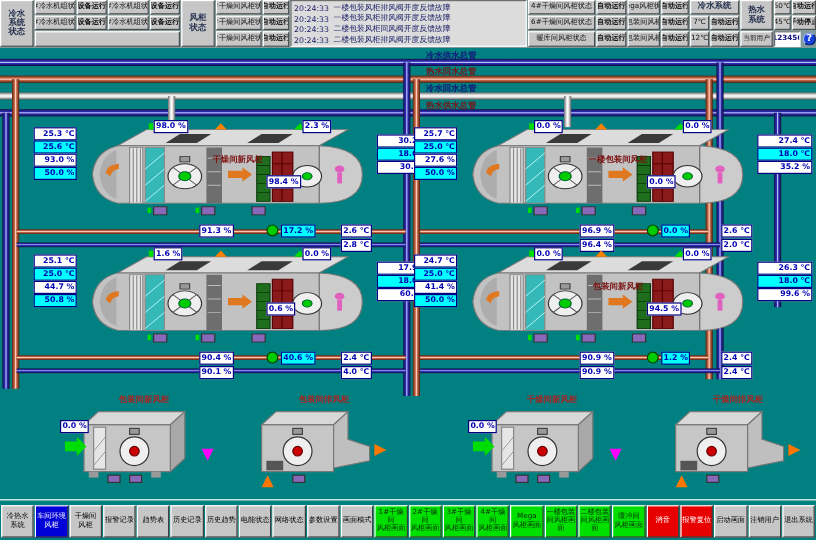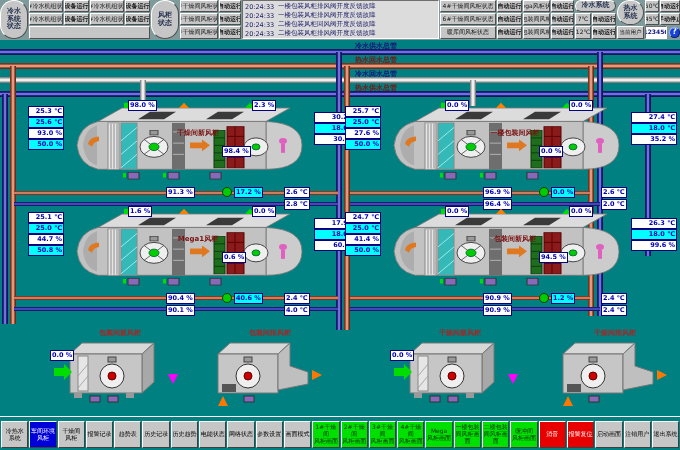--- a/index.html
+++ b/index.html
@@ -3,21 +3,21 @@
 <meta charset="utf-8">
 <style>
   html,body{margin:0;padding:0;background:#004040;}
   .stage{position:relative;width:680px;height:450px;background:#008080;overflow:hidden;
          font-family:"DejaVu Sans",sans-serif;}
   
   .toolbar{position:absolute;left:0;top:0;width:680px;height:40px;background:#7E9A9A;z-index:6;}
   .tc{position:absolute;background:#C6C6C6;border:1px solid;border-color:#FFF #4F4F4F #4F4F4F #FFF;
       box-sizing:border-box;font-size:6px;line-height:1.1;display:flex;align-items:center;
       justify-content:center;text-align:center;overflow:hidden;color:#101010;white-space:nowrap;}
-  .tc.title{font-size:7px;white-space:pre-line;color:#26324F;font-weight:bold;border-radius:14px;}
+  .tc.title{font-size:7px;white-space:pre-line;color:#26324F;font-weight:bold;}
   .tc.status{font-weight:bold;}
   .alarmpanel{position:absolute;left:242px;top:0;width:197px;height:39px;background:#DCDCDC;
       border:1px solid;border-color:#6E6E6E #FFF #FFF #6E6E6E;box-sizing:border-box;padding:1px 2px;z-index:7;}
   .alarmrow{display:flex;height:9px;align-items:center;font-size:6.5px;color:#1A1A66;overflow:hidden;}
   .alarmrow .t{width:33px;flex:none;}
   .alarmrow .m{flex:1;white-space:nowrap;}
   .userval{background:#FFF;border-color:#6E6E6E #FFF #FFF #6E6E6E;color:#101080;font-weight:bold;}
   .help{border-radius:50%;background:#1743D8;color:#FFF;font-size:8px;font-weight:bold;border-color:#9FB4FF #0A1E70 #0A1E70 #9FB4FF;}
   
   .ph{position:absolute;height:6px;z-index:1;}
@@ -344,21 +344,20 @@
       </g>
       <g fill="#8868B8" stroke="#333">
         <rect x="64" y="94" width="11" height="9"></rect>
         <rect x="104" y="94" width="11" height="9"></rect>
         <rect x="146" y="94" width="11" height="9"></rect>
       </g>
       <rect x="59" y="95" width="3" height="6" fill="#00DD00"></rect>
       <rect x="99" y="95" width="3" height="6" fill="#00DD00"></rect>
     </svg>
 
-    <div class="ahu-name">Mega1风柜</div>
     <div class="vb" style="left:100px;top:0">1.6 %</div>
     <div class="vb" style="left:224px;top:0">0.0 %</div>
     <div class="vb" style="left:194px;top:46px">0.6 %</div>
     <div class="vb rv" style="top:12px">17.9 ℃</div>
     <div class="vb rv c" style="top:23px">18.0 ℃</div>
     <div class="vb rv" style="top:34px">60.8 %</div>
     <span class="valve-dot" style="left:194px;top:87px"></span>
     <div class="vb c" style="left:206px;top:87px">40.6 %</div>
     <div class="vb" style="left:138px;top:87px">90.4 %</div>
     <div class="vb" style="left:138px;top:99px">90.1 %</div>

